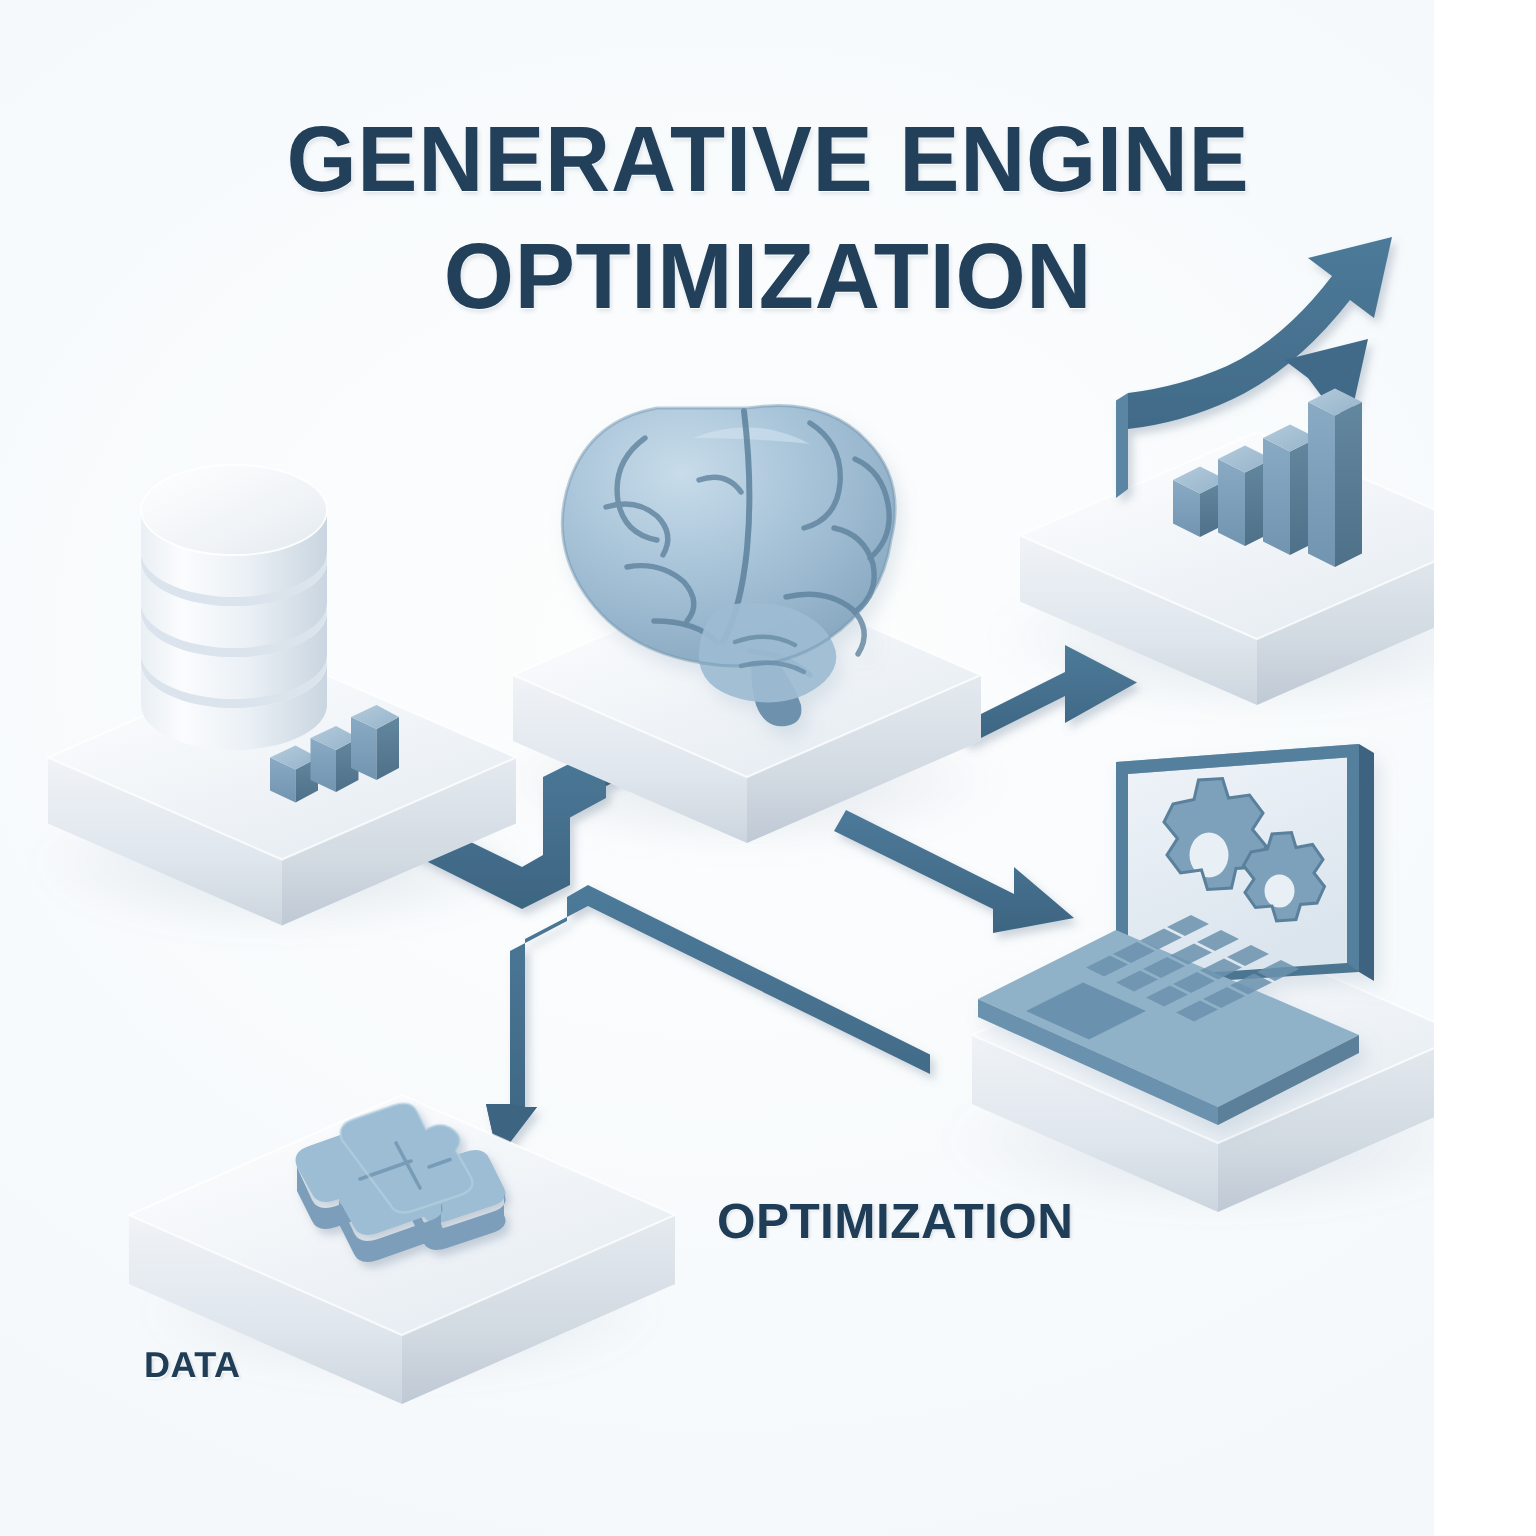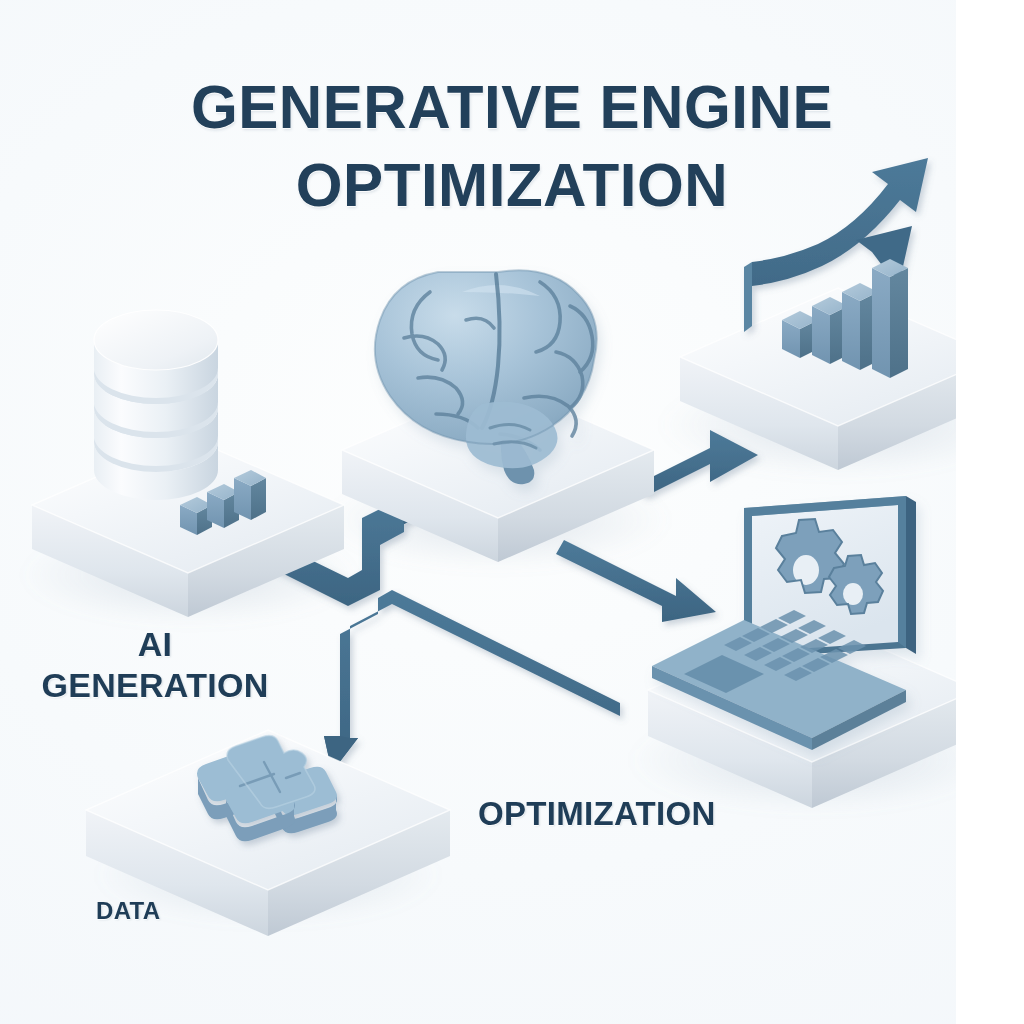--- a/index.html
+++ b/index.html
@@ -420,22 +420,18 @@
           <path d="M 264 762 l 16 30"></path>
           <path d="M 240 786 l 34 -12"></path>
           <path d="M 286 778 l 14 -5"></path>
         </g>
 
         <path d="M 228 760 q -4 -10 8 -14 l 26 -9 q 12 -4 16 4 l 6 12 q 10 -6 18 0 q 8 6 2 14 l 10 18 q 4 8 -8 12 l -30 10 q -12 4 -16 -4 Z" fill="none" stroke="#b9d2e3" stroke-width="1.6" opacity="0.6"></path>
       </g>
     </g>
   </svg>
 
-  <div class="caption" id="cap-ai">
-    <span class="l1">AI</span>
-    <span class="l2">GENERATION</span>
-  </div>
 
   <div class="caption" id="cap-data">DATA</div>
 
   <div class="caption" id="cap-opt">OPTIMIZATION</div>
 
 </div>
 
 </body></html>

